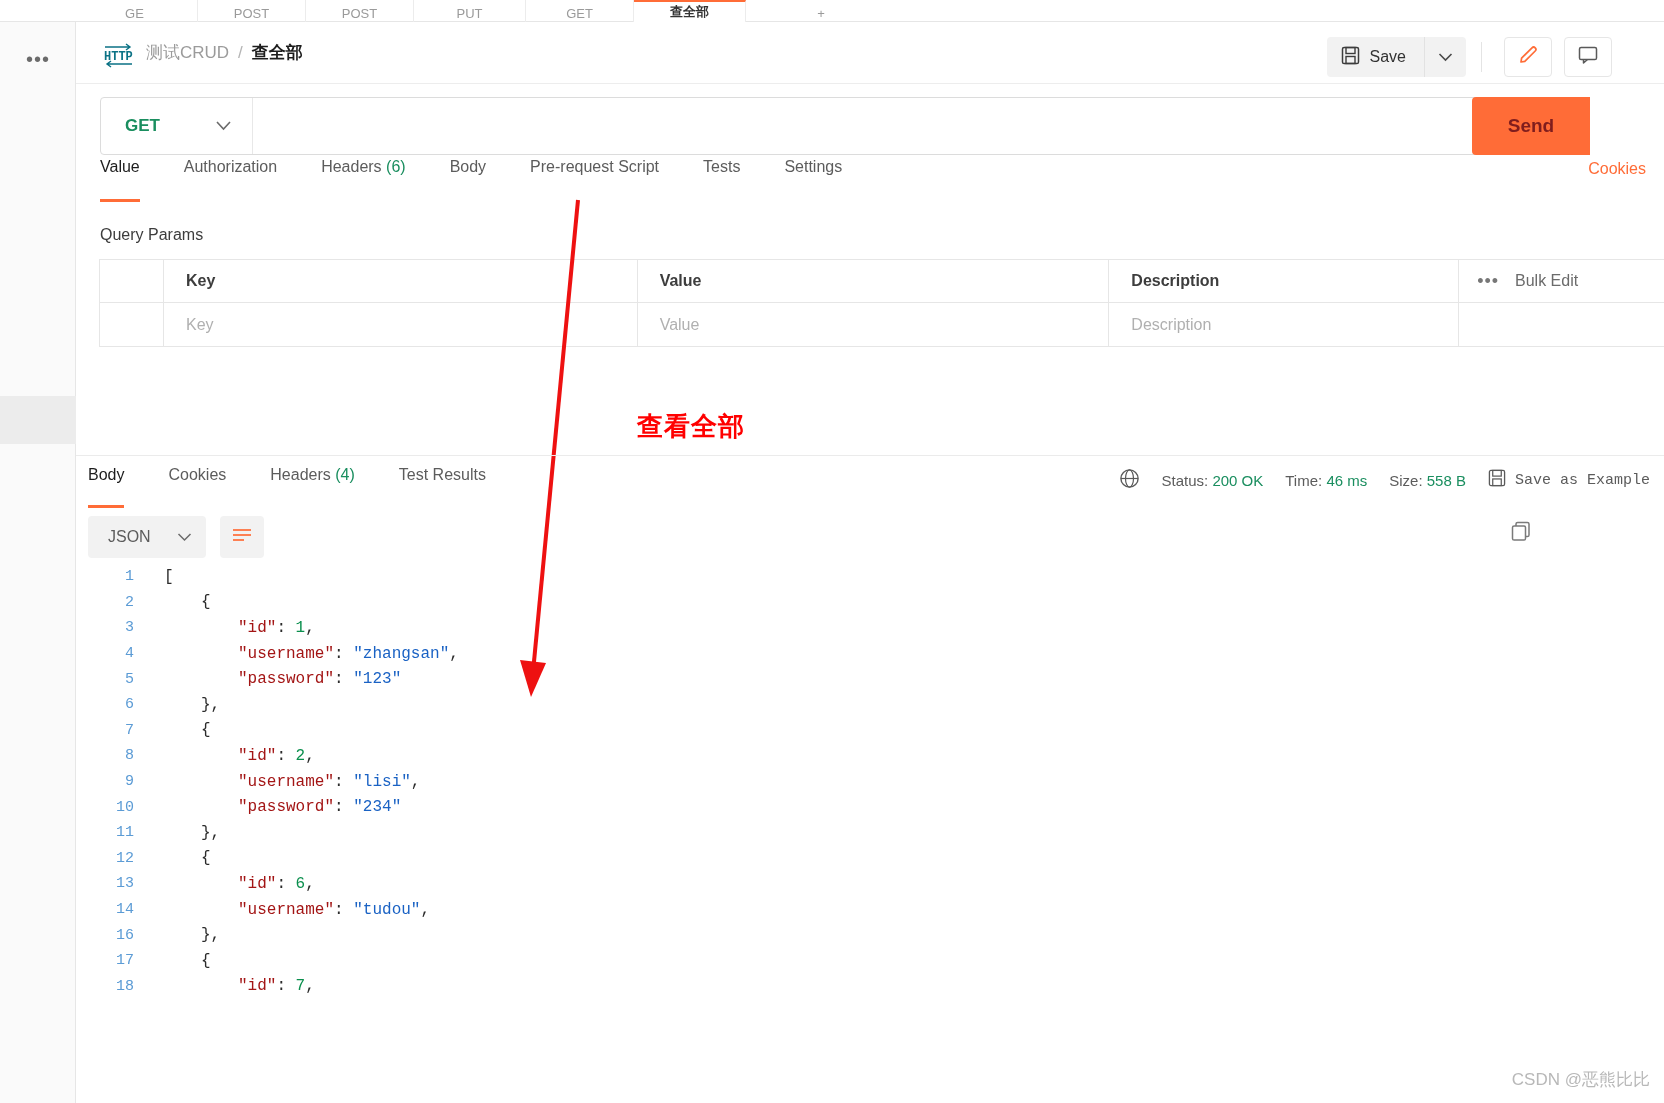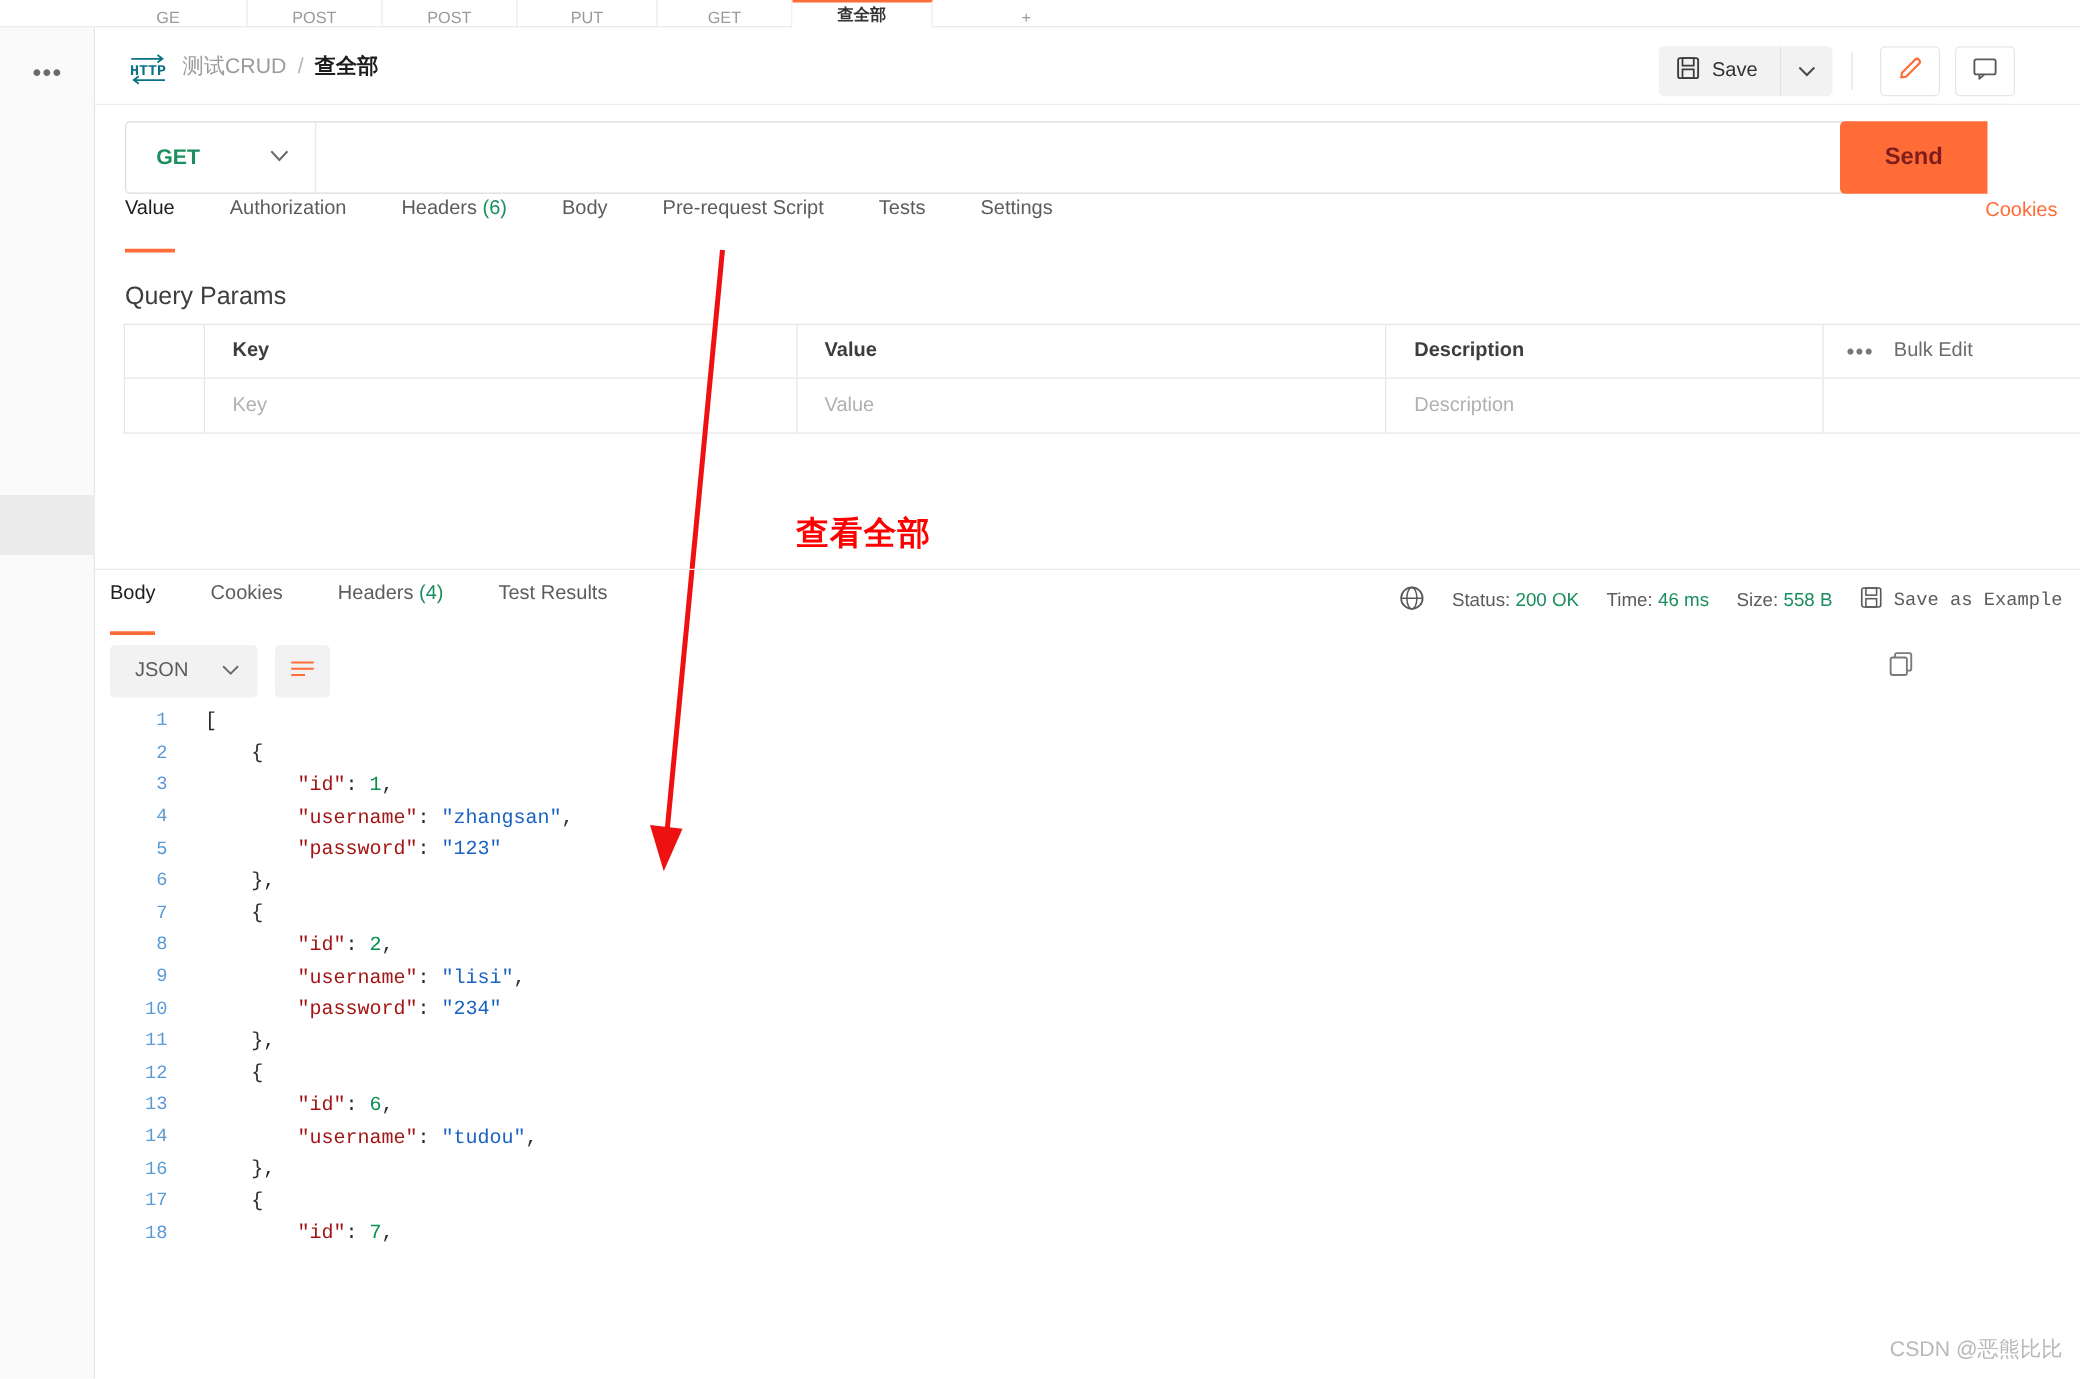--- a/index.html
+++ b/index.html
@@ -150,21 +150,21 @@
     height: 3px; background: #ff6c37;
   }
   .cnt { color: #1a8e5f; }
   .cookies-link {
     position: absolute; right: 18px; top: 2px;
     color: #ff6c37; font-size: 16px; cursor: pointer;
   }
 
   .qp-title {
     position: absolute; left: 100px; top: 226px;
-    font-size: 20px; color: #3d3d3d;
+    font-size: 16px; color: #3d3d3d;
   }
 
   
   .ptable {
     position: absolute; left: 99px; top: 259px;
     width: 1565px; border: 1px solid #e6e6e6; border-right: none;
   }
   .prow { display: flex; height: 43px; }
   .prow.header { background: #fff; border-bottom: 1px solid #e6e6e6; }
   .pcell {

